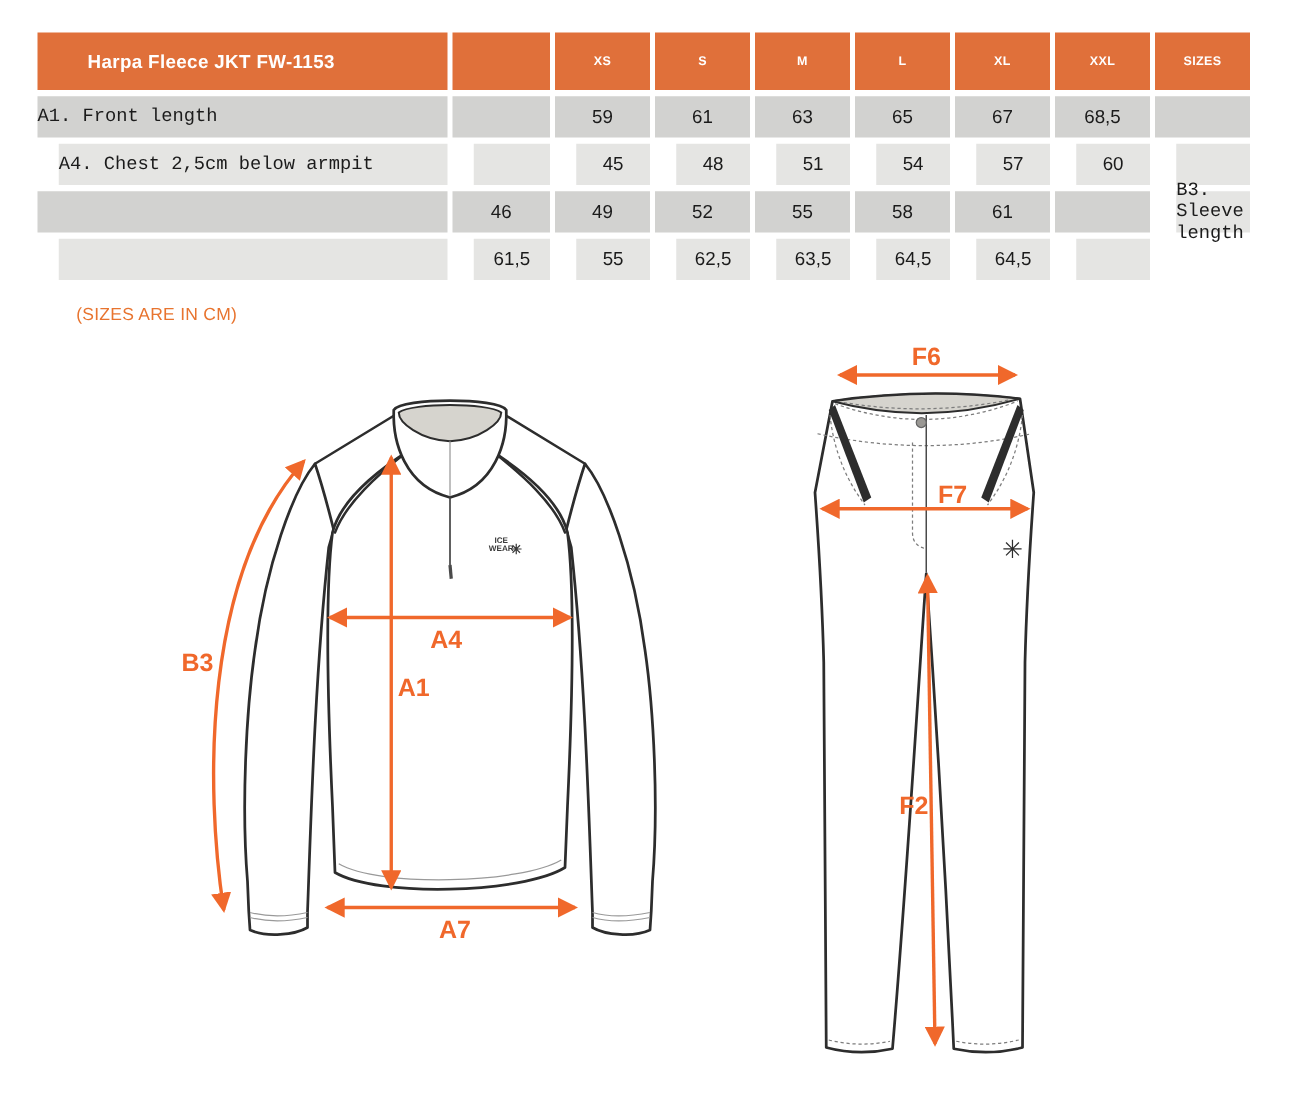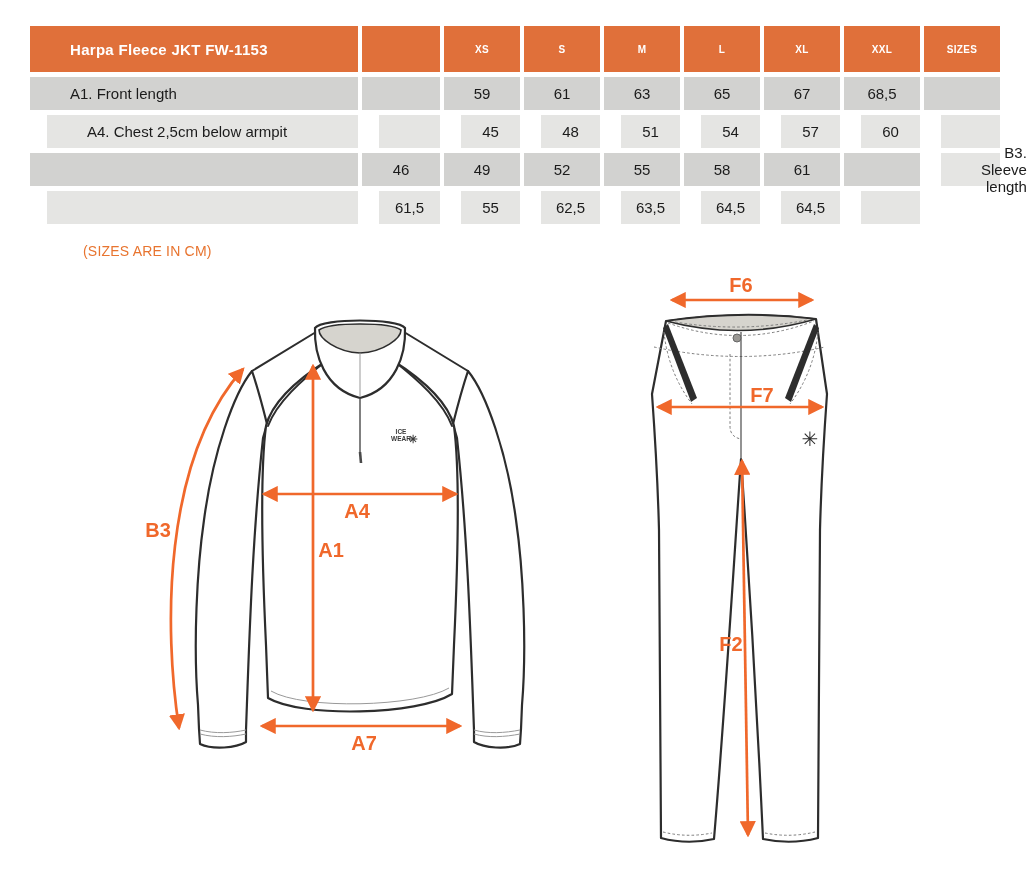--- a/index.html
+++ b/index.html
@@ -4,28 +4,28 @@
 <style>
   html,body{margin:0;padding:0;background:#ffffff;}
   #page{position:relative;width:1031px;height:886px;background:#fff;overflow:hidden;
         font-family:"Liberation Sans",sans-serif;}
   
   #size-table{position:absolute;left:30px;top:26px;width:970px;display:grid;
               grid-template-columns:328px 78px repeat(7,76px);
               grid-template-rows:46px repeat(4,33px);
               column-gap:4px;row-gap:5px;}
   .cell{display:flex;align-items:center;justify-content:center;
-        font-size:15px;color:#1b1b1b;text-align:right;}
+        font-size:15px;color:#1b1b1b;}
   .hc{background:#e0703a;color:#ffffff;font-weight:bold;font-size:10px;letter-spacing:.3px;}
   .hc.title{justify-content:flex-start;padding-left:40px;font-size:15px;}
-  .lc{justify-content:flex-start;padding-left:40px;}
+  .lc{justify-content:flex-start;font-family:Liberation Mono, monospace;}
   .row-a{background:#d2d2d0;}
   .row-b{background:#e5e5e3;margin-left:17px;}
   
-  #sizes-note{position:absolute;left:83px;top:243px;font-size:14px;color:#e8742f;
+  #sizes-note{position:absolute;left:61px;top:243px;font-size:14px;color:#e8742f;
               letter-spacing:.2px;}
   
   #diagram-svg{position:absolute;left:0;top:240px;}
   .outline{fill:#ffffff;stroke:#2d2d2d;stroke-width:2.2;stroke-linejoin:round;stroke-linecap:round;}
   .seam{fill:none;stroke:#2d2d2d;stroke-width:2;stroke-linecap:round;}
   .thin{fill:none;stroke:#999;stroke-width:1;}
   .dash{fill:none;stroke:#7d7d7d;stroke-width:1;stroke-dasharray:2.6 2.2;}
   .grayfill{fill:#d6d4ce;stroke:#2d2d2d;stroke-width:1.6;}
   .darkfill{fill:#2d2d2d;stroke:none;}
   .arrow{fill:none;stroke:#f0682b;stroke-width:2.7;}

